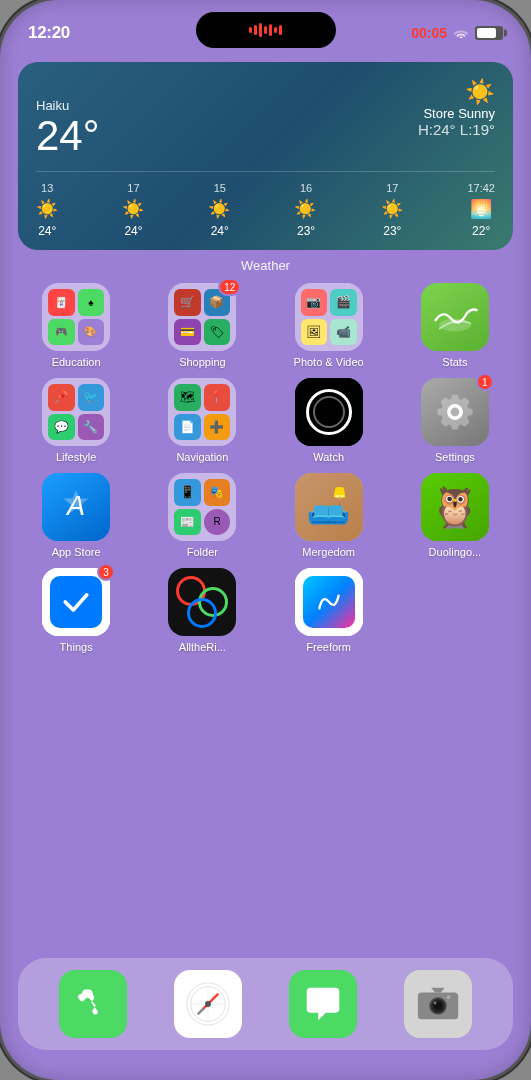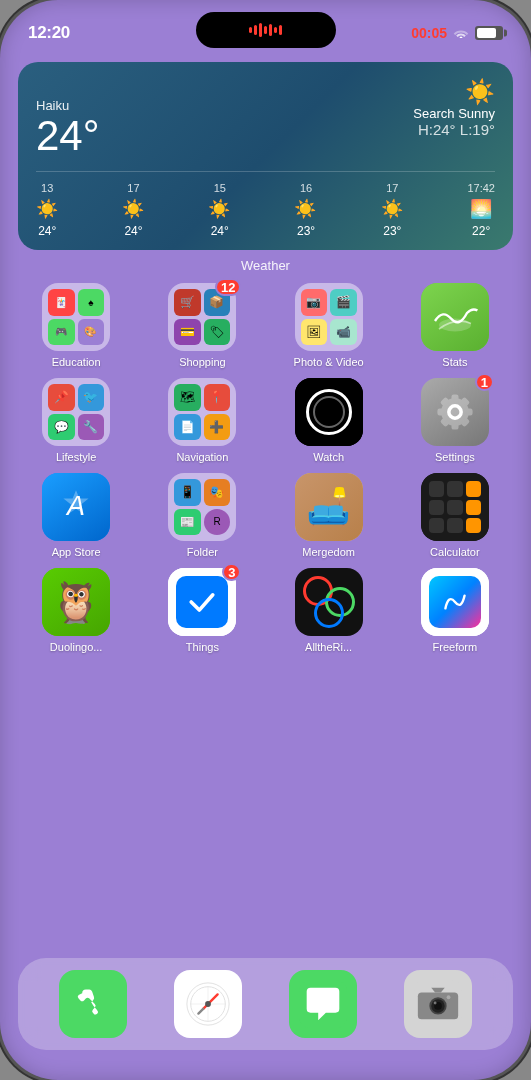--- a/index.html
+++ b/index.html
@@ -225,22 +225,22 @@
       font-size: 11px;
       text-align: center;
       text-shadow: 0 1px 2px rgba(0,0,0,0.3);
     }
     .badge {
       position: absolute;
       top: -5px;
       right: -5px;
       background: #ff3b30;
       color: white;
-      font-size: 13px;
-      font-weight: 700;
+      font-size: 10px;
+      font-weight: 400;
       min-width: 18px;
       height: 18px;
       border-radius: 9px;
       display: flex;
       align-items: center;
       justify-content: center;
       padding: 0 4px;
       border: 2px solid #9b7fd4;
       z-index: 5;
     }
@@ -460,21 +460,21 @@
   <div class="screen-content">
 
     <div class="weather-widget">
       <div class="weather-top">
         <div>
           <div class="weather-location">Haiku</div>
           <div class="weather-temp">24°</div>
         </div>
         <div class="weather-right">
           <div style="font-size:24px;">☀️</div>
-          <div class="weather-condition">Search Sunny</div>
+          <div class="weather-condition">Store Sunny</div>
           <div style="font-size:15px;opacity:0.8;">
             <span>H:24°</span>
             <span>L:19°</span>
           </div>
         </div>
       </div>
       <div class="weather-forecast">
         <div class="forecast-day">
           <span class="forecast-date">13</span>
           <span class="forecast-icon">☀️</span>
@@ -634,38 +634,20 @@
 
       <div class="app-item">
         <div class="app-icon icon-mergedom" style="overflow:hidden;border-radius:16px;">
           <div style="width:100%;height:100%;background:linear-gradient(135deg,#c8956a,#b8804a);border-radius:16px;display:flex;align-items:center;justify-content:center;font-size:36px;">
             🛋️
           </div>
         </div>
         <span class="app-label">Mergedom</span>
       </div>
 
-      <div class="app-item">
-        <div class="app-icon icon-calculator" style="overflow:hidden;border-radius:16px;">
-          <div style="background:#1a1a1a;width:100%;height:100%;border-radius:16px;padding:8px;">
-            <div style="display:grid;grid-template-columns:1fr 1fr 1fr;grid-template-rows:1fr 1fr 1fr;gap:3px;height:100%;">
-              <div style="background:#333;border-radius:4px;"></div>
-              <div style="background:#333;border-radius:4px;"></div>
-              <div style="background:#ff9500;border-radius:4px;"></div>
-              <div style="background:#333;border-radius:4px;"></div>
-              <div style="background:#333;border-radius:4px;"></div>
-              <div style="background:#ff9500;border-radius:4px;"></div>
-              <div style="background:#333;border-radius:4px;"></div>
-              <div style="background:#333;border-radius:4px;"></div>
-              <div style="background:#ff9500;border-radius:4px;"></div>
-            </div>
-          </div>
-        </div>
-        <span class="app-label">Calculator</span>
-      </div>
 
       <div class="app-item">
         <div class="app-icon icon-duolingo" style="border-radius:16px;">
           <div style="background:linear-gradient(145deg,#58cc02,#46a501);width:100%;height:100%;border-radius:16px;display:flex;align-items:center;justify-content:center;font-size:40px;">
             🦉
           </div>
         </div>
         <span class="app-label">Duolingo...</span>
       </div>
 

